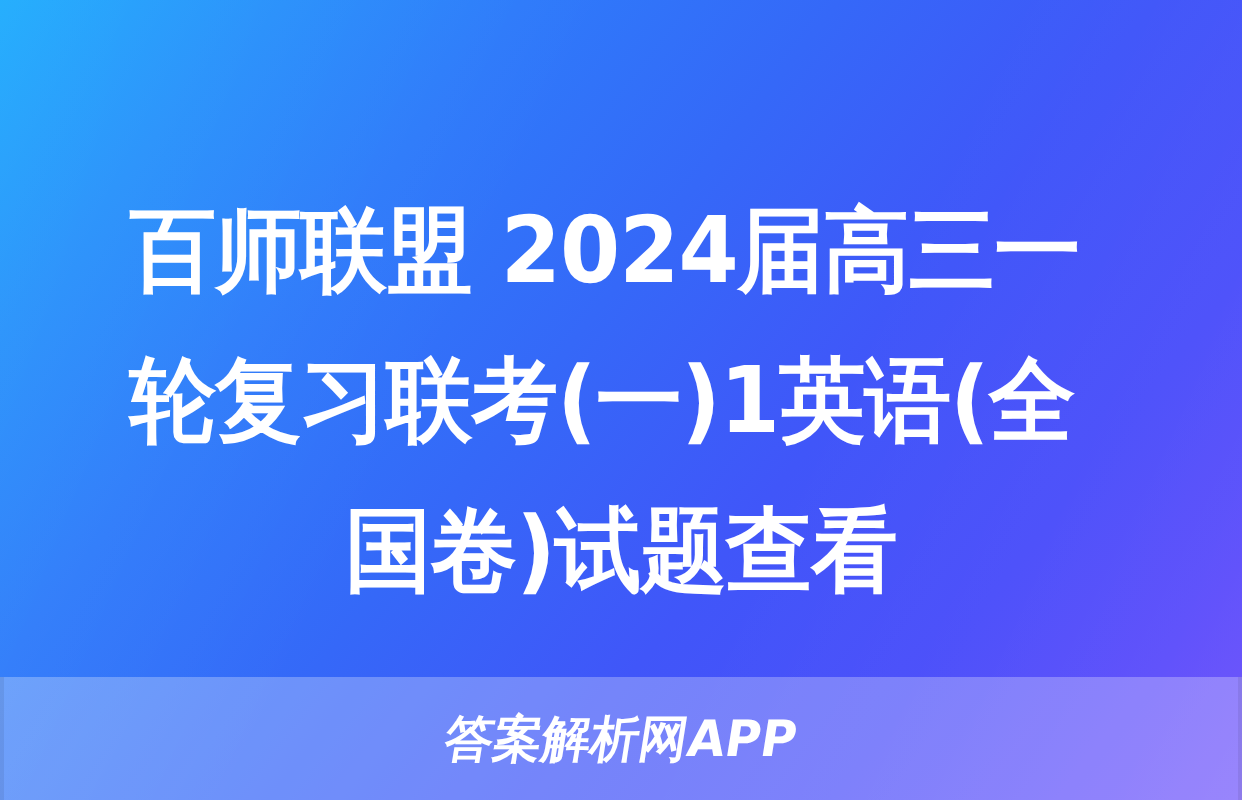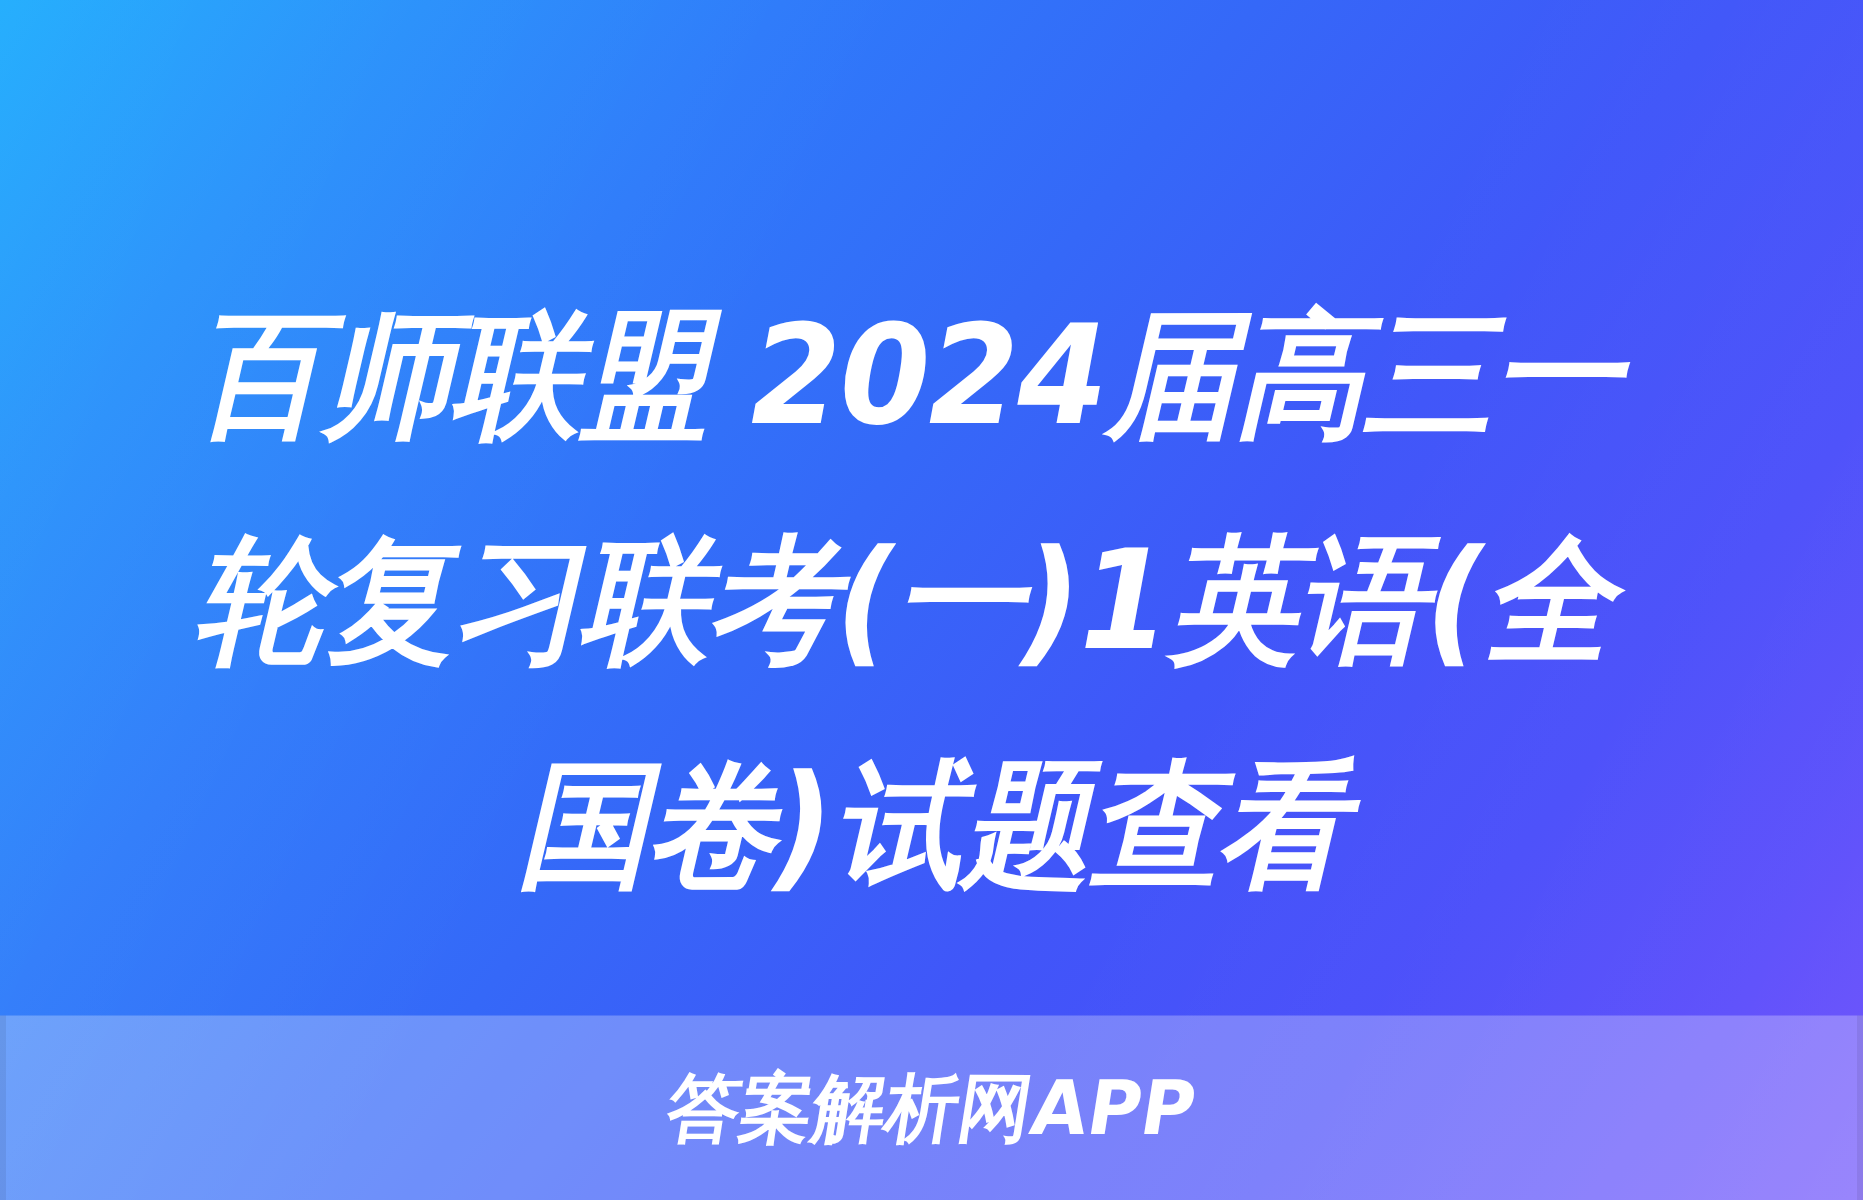--- a/index.html
+++ b/index.html
@@ -43,21 +43,20 @@
 
   
   .title-block {
     position: absolute;
     left: 0;
     right: 0;
     top: 176px;
     padding: 0 98px;
     box-sizing: border-box;
     text-align: center;
-    font-style: italic;
   }
   .title-line {
     display: block;
     color: #ffffff;
     font-size: 92px;
     line-height: 150px;
     font-weight: 700;
     letter-spacing: -1px;
     font-family: "DejaVu Sans", "Liberation Sans", sans-serif;
     transform: scaleX(0.94);

